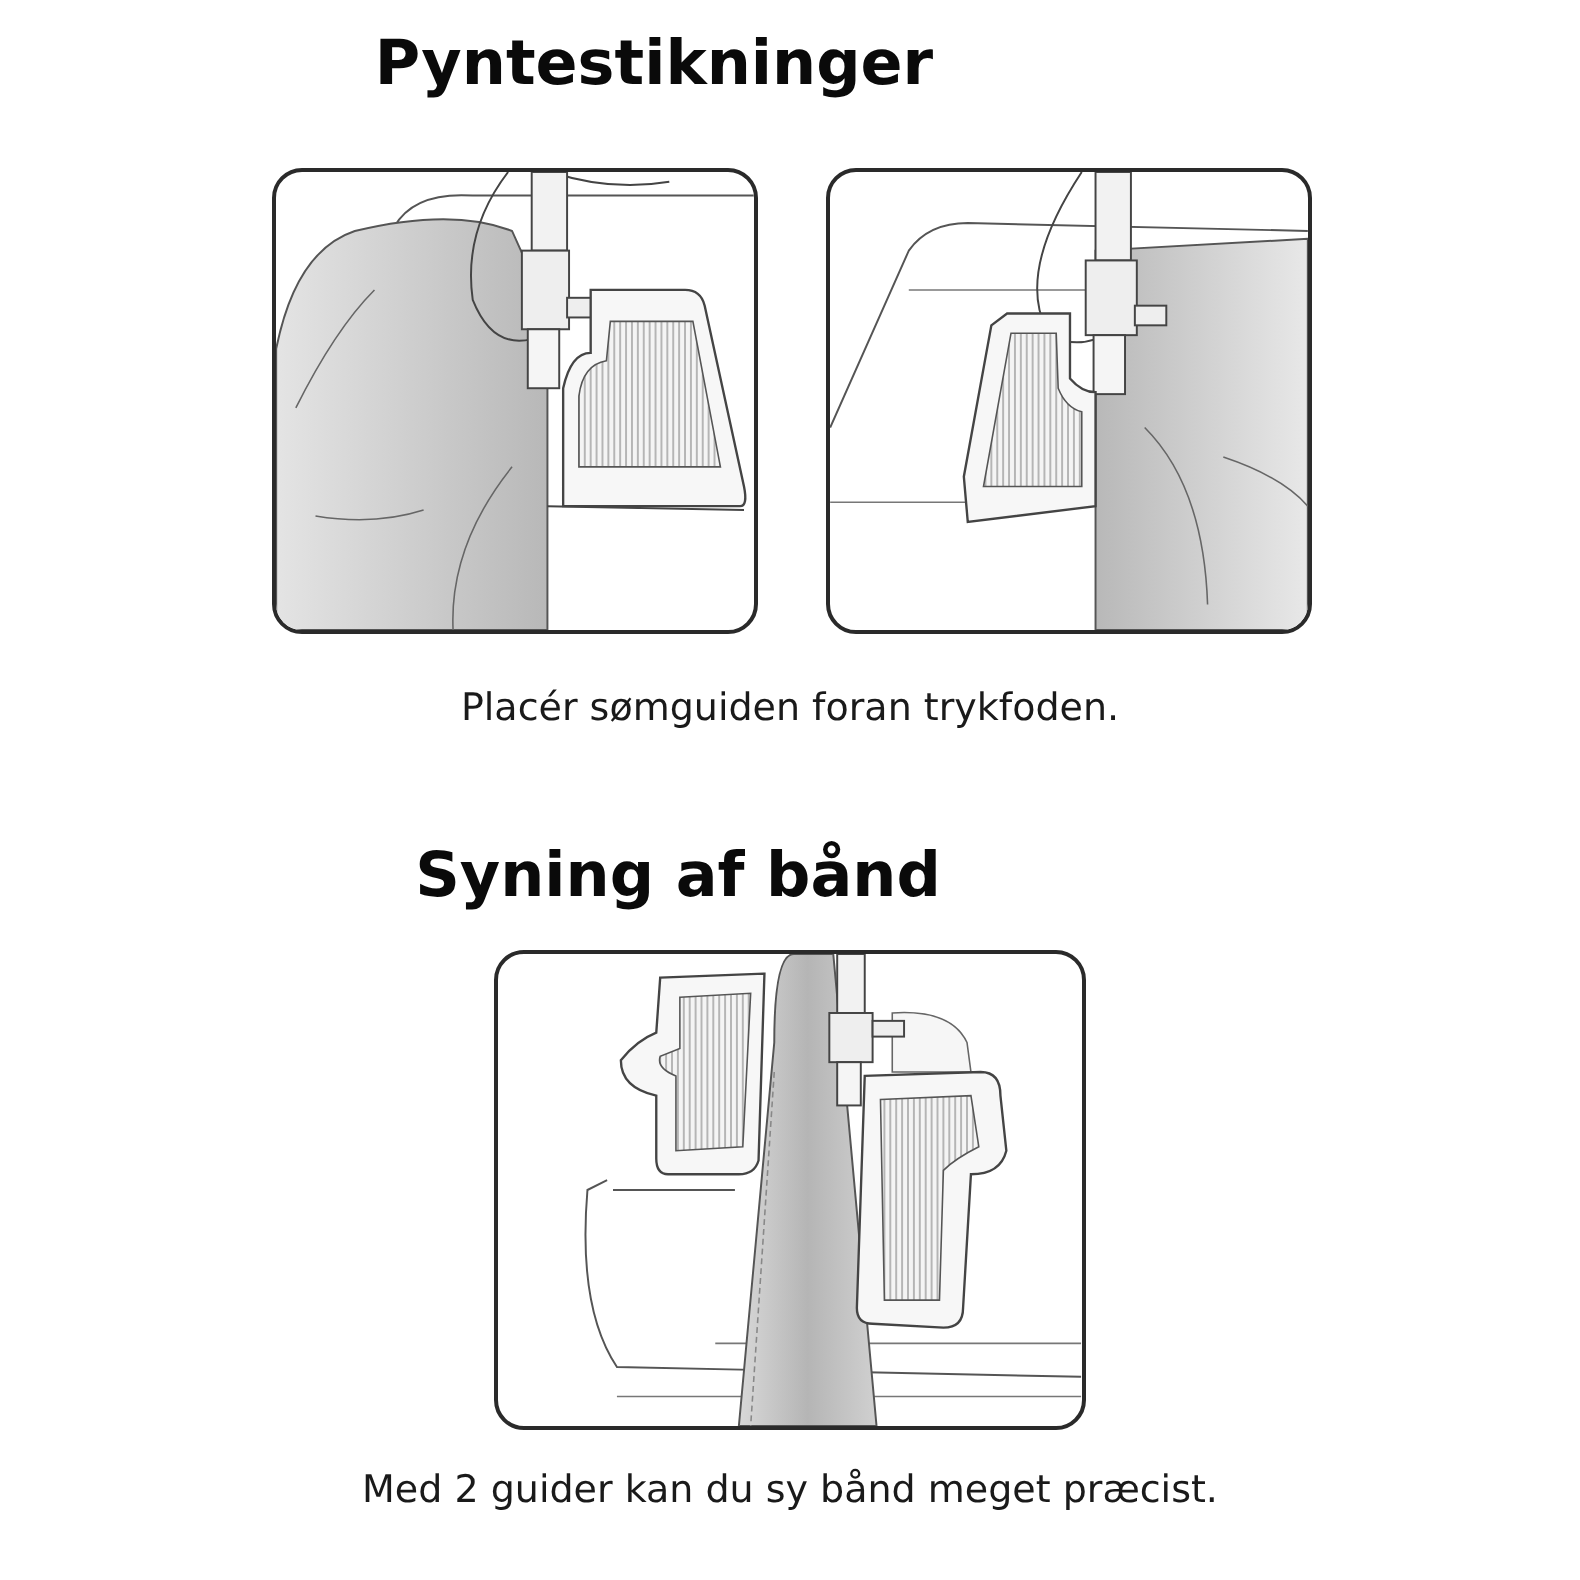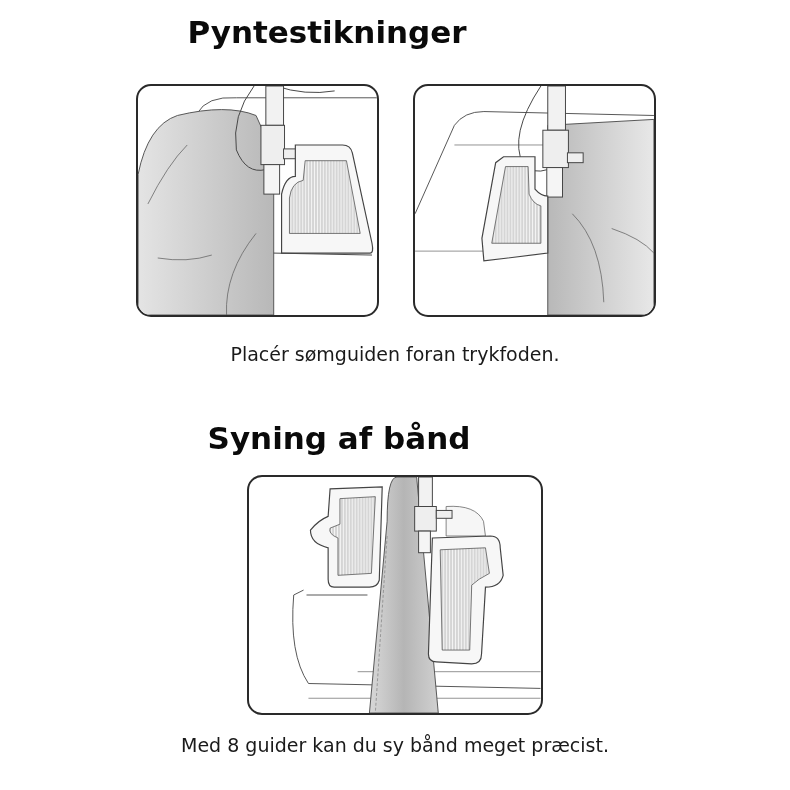--- a/index.html
+++ b/index.html
@@ -119,13 +119,13 @@
     <rect x="172" y="55" width="12" height="22" fill="#f5f5f5" stroke="#444" stroke-width="1"></rect>
 
     <path d="M82 12 L135 10 L132 105 Q130 112 122 112 L86 112 Q80 112 80 104 L80 72 Q62 68 62 54 Q70 44 80 40 Z" fill="#f7f7f7" stroke="#444" stroke-width="1.2"></path>
     <path d="M92 22 L128 20 L124 98 L90 100 L90 62 Q80 58 82 52 L92 48 Z" fill="url(#ribs3)" stroke="#555" stroke-width="0.8"></path>
 
     <path d="M186 62 L245 60 Q255 60 255 72 L258 100 Q255 112 240 112 L236 180 Q236 190 226 190 L190 188 Q182 188 182 180 Z" fill="#f7f7f7" stroke="#444" stroke-width="1.2"></path>
     <path d="M194 74 L240 72 L244 98 Q232 104 226 110 L224 176 L196 176 Z" fill="url(#ribs3)" stroke="#555" stroke-width="0.8"></path>
   </svg>
 </div>
 
-<p class="caption" style="top:734px; margin:0;">Med 8 guider kan du sy bånd meget præcist.</p>
+<p class="caption" style="top:734px; margin:0;">Med 2 guider kan du sy bånd meget præcist.</p>
 
 </body></html>

